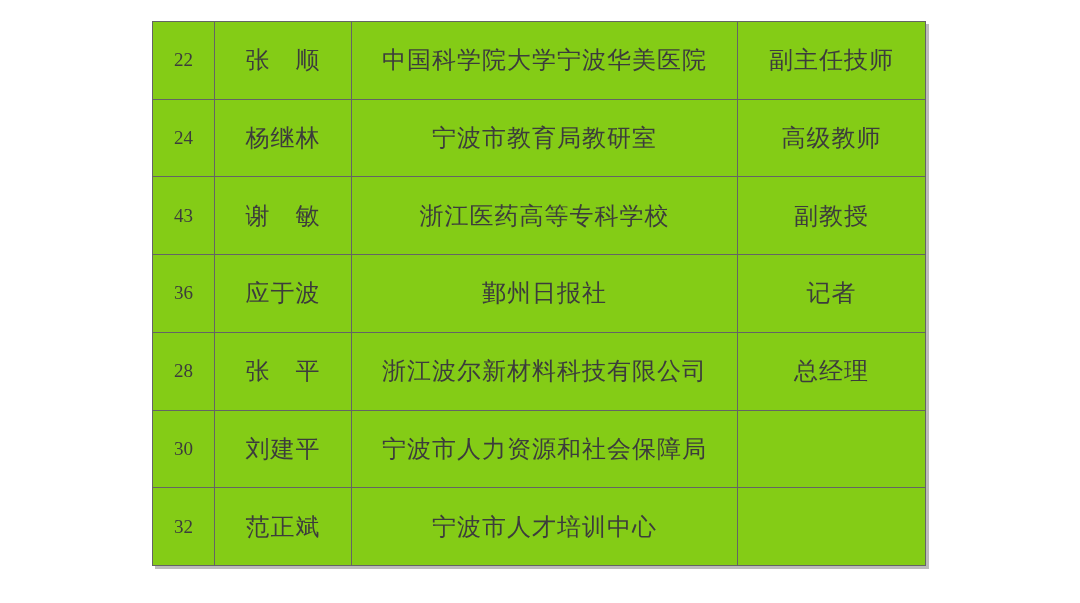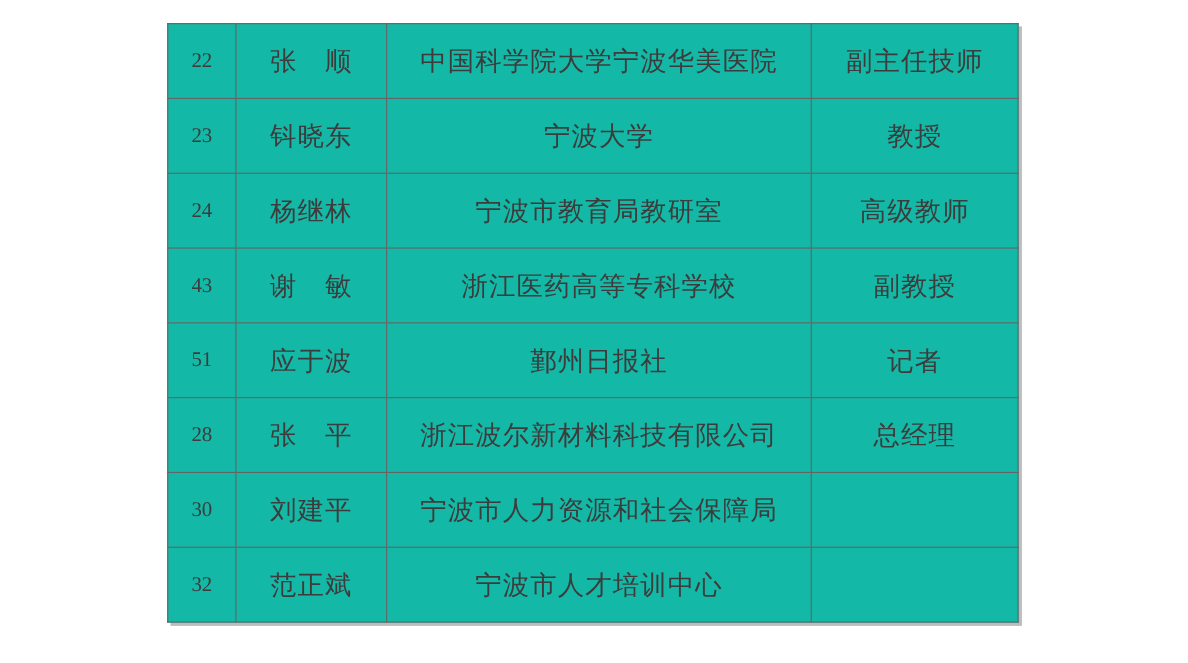--- a/index.html
+++ b/index.html
@@ -18,21 +18,21 @@
     overflow: hidden;
   }
   table.roster {
     position: absolute;
     left: 152px;
     top: 21px;
     width: 773px;
     height: 545px;
     border-collapse: collapse;
     table-layout: fixed;
-    background: #14b8a6;
+    background: #84cc16;
     
     box-shadow: 3px 3px 0 0 #bcbcbc;
   }
   table.roster td {
     border: 1px solid #646464;
     text-align: center;
     vertical-align: middle;
     font-size: 24px;
     color: #3c3c3c;
     letter-spacing: 1px;
@@ -61,39 +61,33 @@
         <col class="c-title">
     </colgroup>
     <tbody>
       <tr>
         <td class="num">22</td>
         <td>张　顺</td>
         <td>中国科学院大学宁波华美医院</td>
         <td>副主任技师</td>
       </tr>
       <tr>
-        <td class="num">23</td>
-        <td>钭晓东</td>
-        <td>宁波大学</td>
-        <td>教授</td>
-      </tr>
-      <tr>
         <td class="num">24</td>
         <td>杨继林</td>
         <td>宁波市教育局教研室</td>
         <td>高级教师</td>
       </tr>
       <tr>
         <td class="num">43</td>
         <td>谢　敏</td>
         <td>浙江医药高等专科学校</td>
         <td>副教授</td>
       </tr>
       <tr>
-        <td class="num">51</td>
+        <td class="num">36</td>
         <td>应于波</td>
         <td>鄞州日报社</td>
         <td>记者</td>
       </tr>
       <tr>
         <td class="num">28</td>
         <td>张　平</td>
         <td>浙江波尔新材料科技有限公司</td>
         <td>总经理</td>
       </tr>

